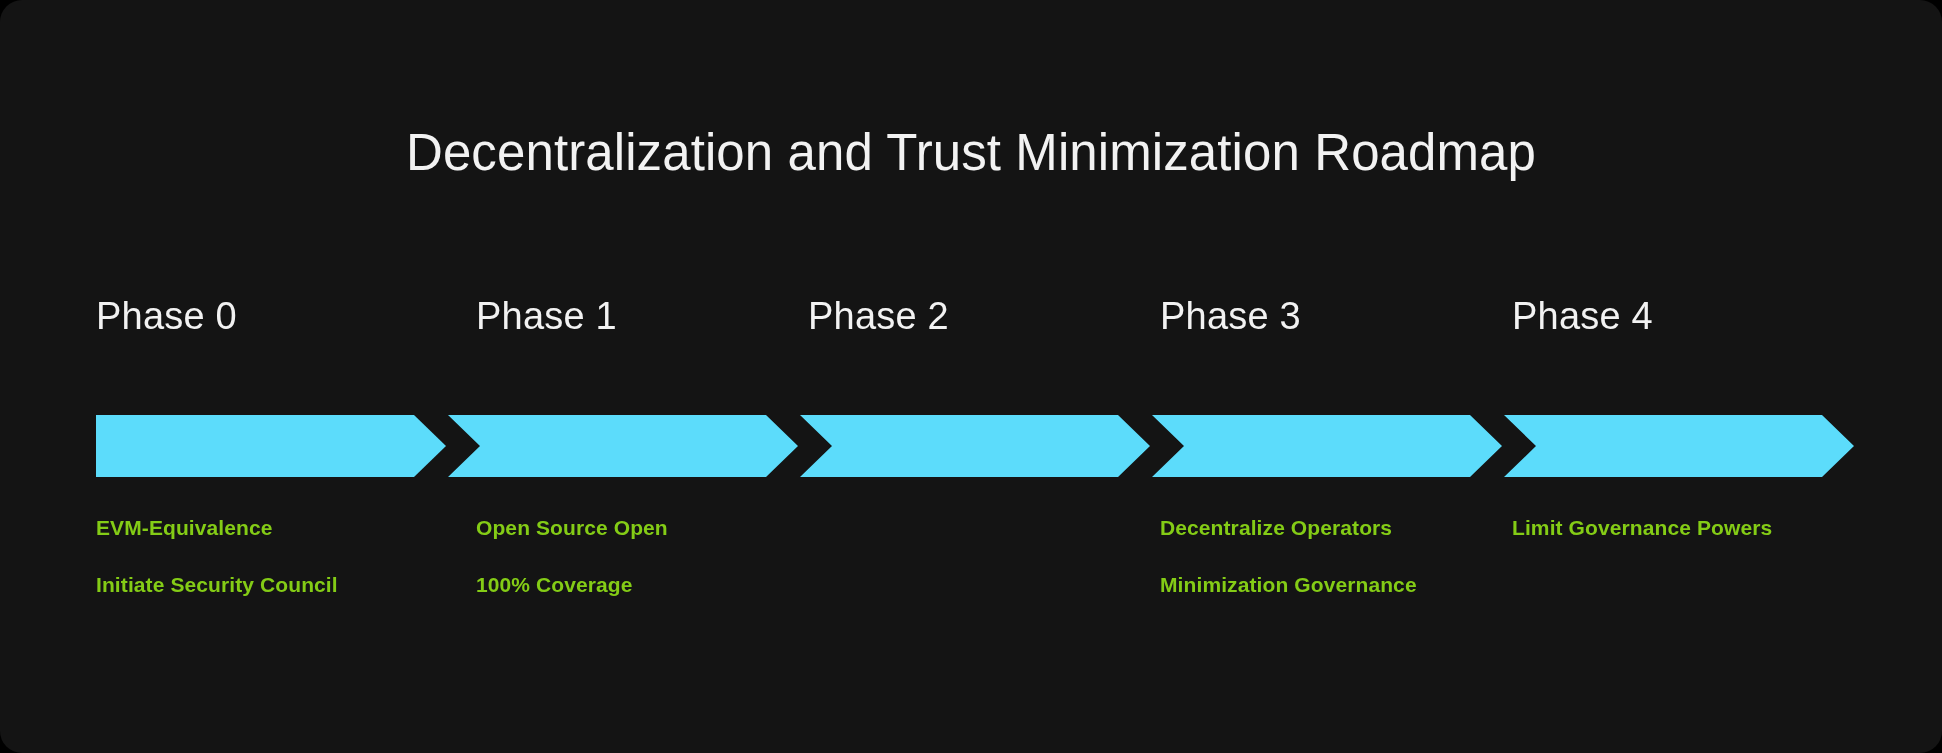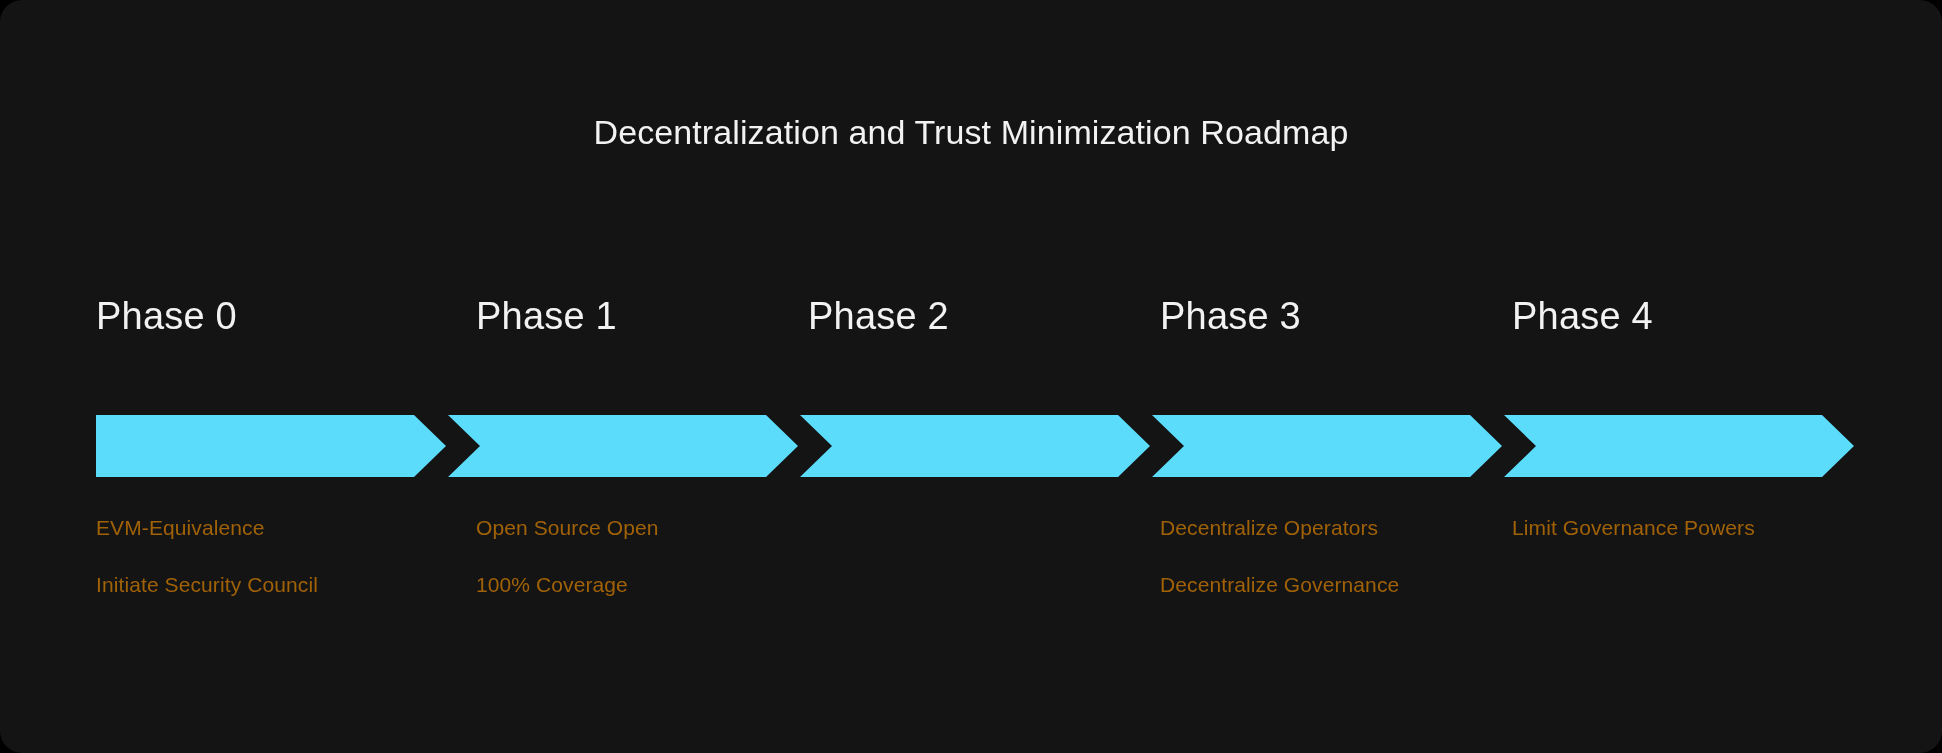--- a/index.html
+++ b/index.html
@@ -21,26 +21,26 @@
     height: 753px;
     background: #141414;
     border-radius: 22px;
     box-sizing: border-box;
     overflow: hidden;
   }
 
   
   #chart-title {
     position: absolute;
-    top: 113px;
+    top: 124px;
     left: 0;
     width: 1942px;
     text-align: center;
     color: #f2f2f2;
-    font-size: 34px;
+    font-size: 51px;
     font-weight: 400;
     letter-spacing: 0.1px;
     line-height: 1.15;
     white-space: nowrap;
   }
 
   
   #phase-columns {
     position: absolute;
     top: 0;
@@ -68,23 +68,23 @@
   }
 
   .phase-items {
     position: absolute;
     top: 515px;
     left: 0;
     width: 330px;
   }
 
   .phase-item {
-    color: #a16207;
+    color: #84cc16;
     font-size: 21px;
-    font-weight: 400;
+    font-weight: 700;
     line-height: 1.28;
     letter-spacing: 0.1px;
     margin-bottom: 30px;
     max-width: 300px;
   }
   .phase-item:last-child { margin-bottom: 0; }
 
   
   #arrow-bar {
     position: absolute;
@@ -150,21 +150,21 @@
     <div class="phase-column" style="left:808px;">
       <div class="phase-label">Phase 2</div>
       <div class="phase-items">
       </div>
     </div>
 
     <div class="phase-column" style="left:1160px;">
       <div class="phase-label">Phase 3</div>
       <div class="phase-items">
         <div class="phase-item">Decentralize Operators</div>
-        <div class="phase-item">Decentralize Governance</div>
+        <div class="phase-item">Minimization Governance</div>
       </div>
     </div>
 
     <div class="phase-column" style="left:1512px;">
       <div class="phase-label">Phase 4</div>
       <div class="phase-items">
         <div class="phase-item">Limit Governance Powers</div>
       </div>
     </div>
 

